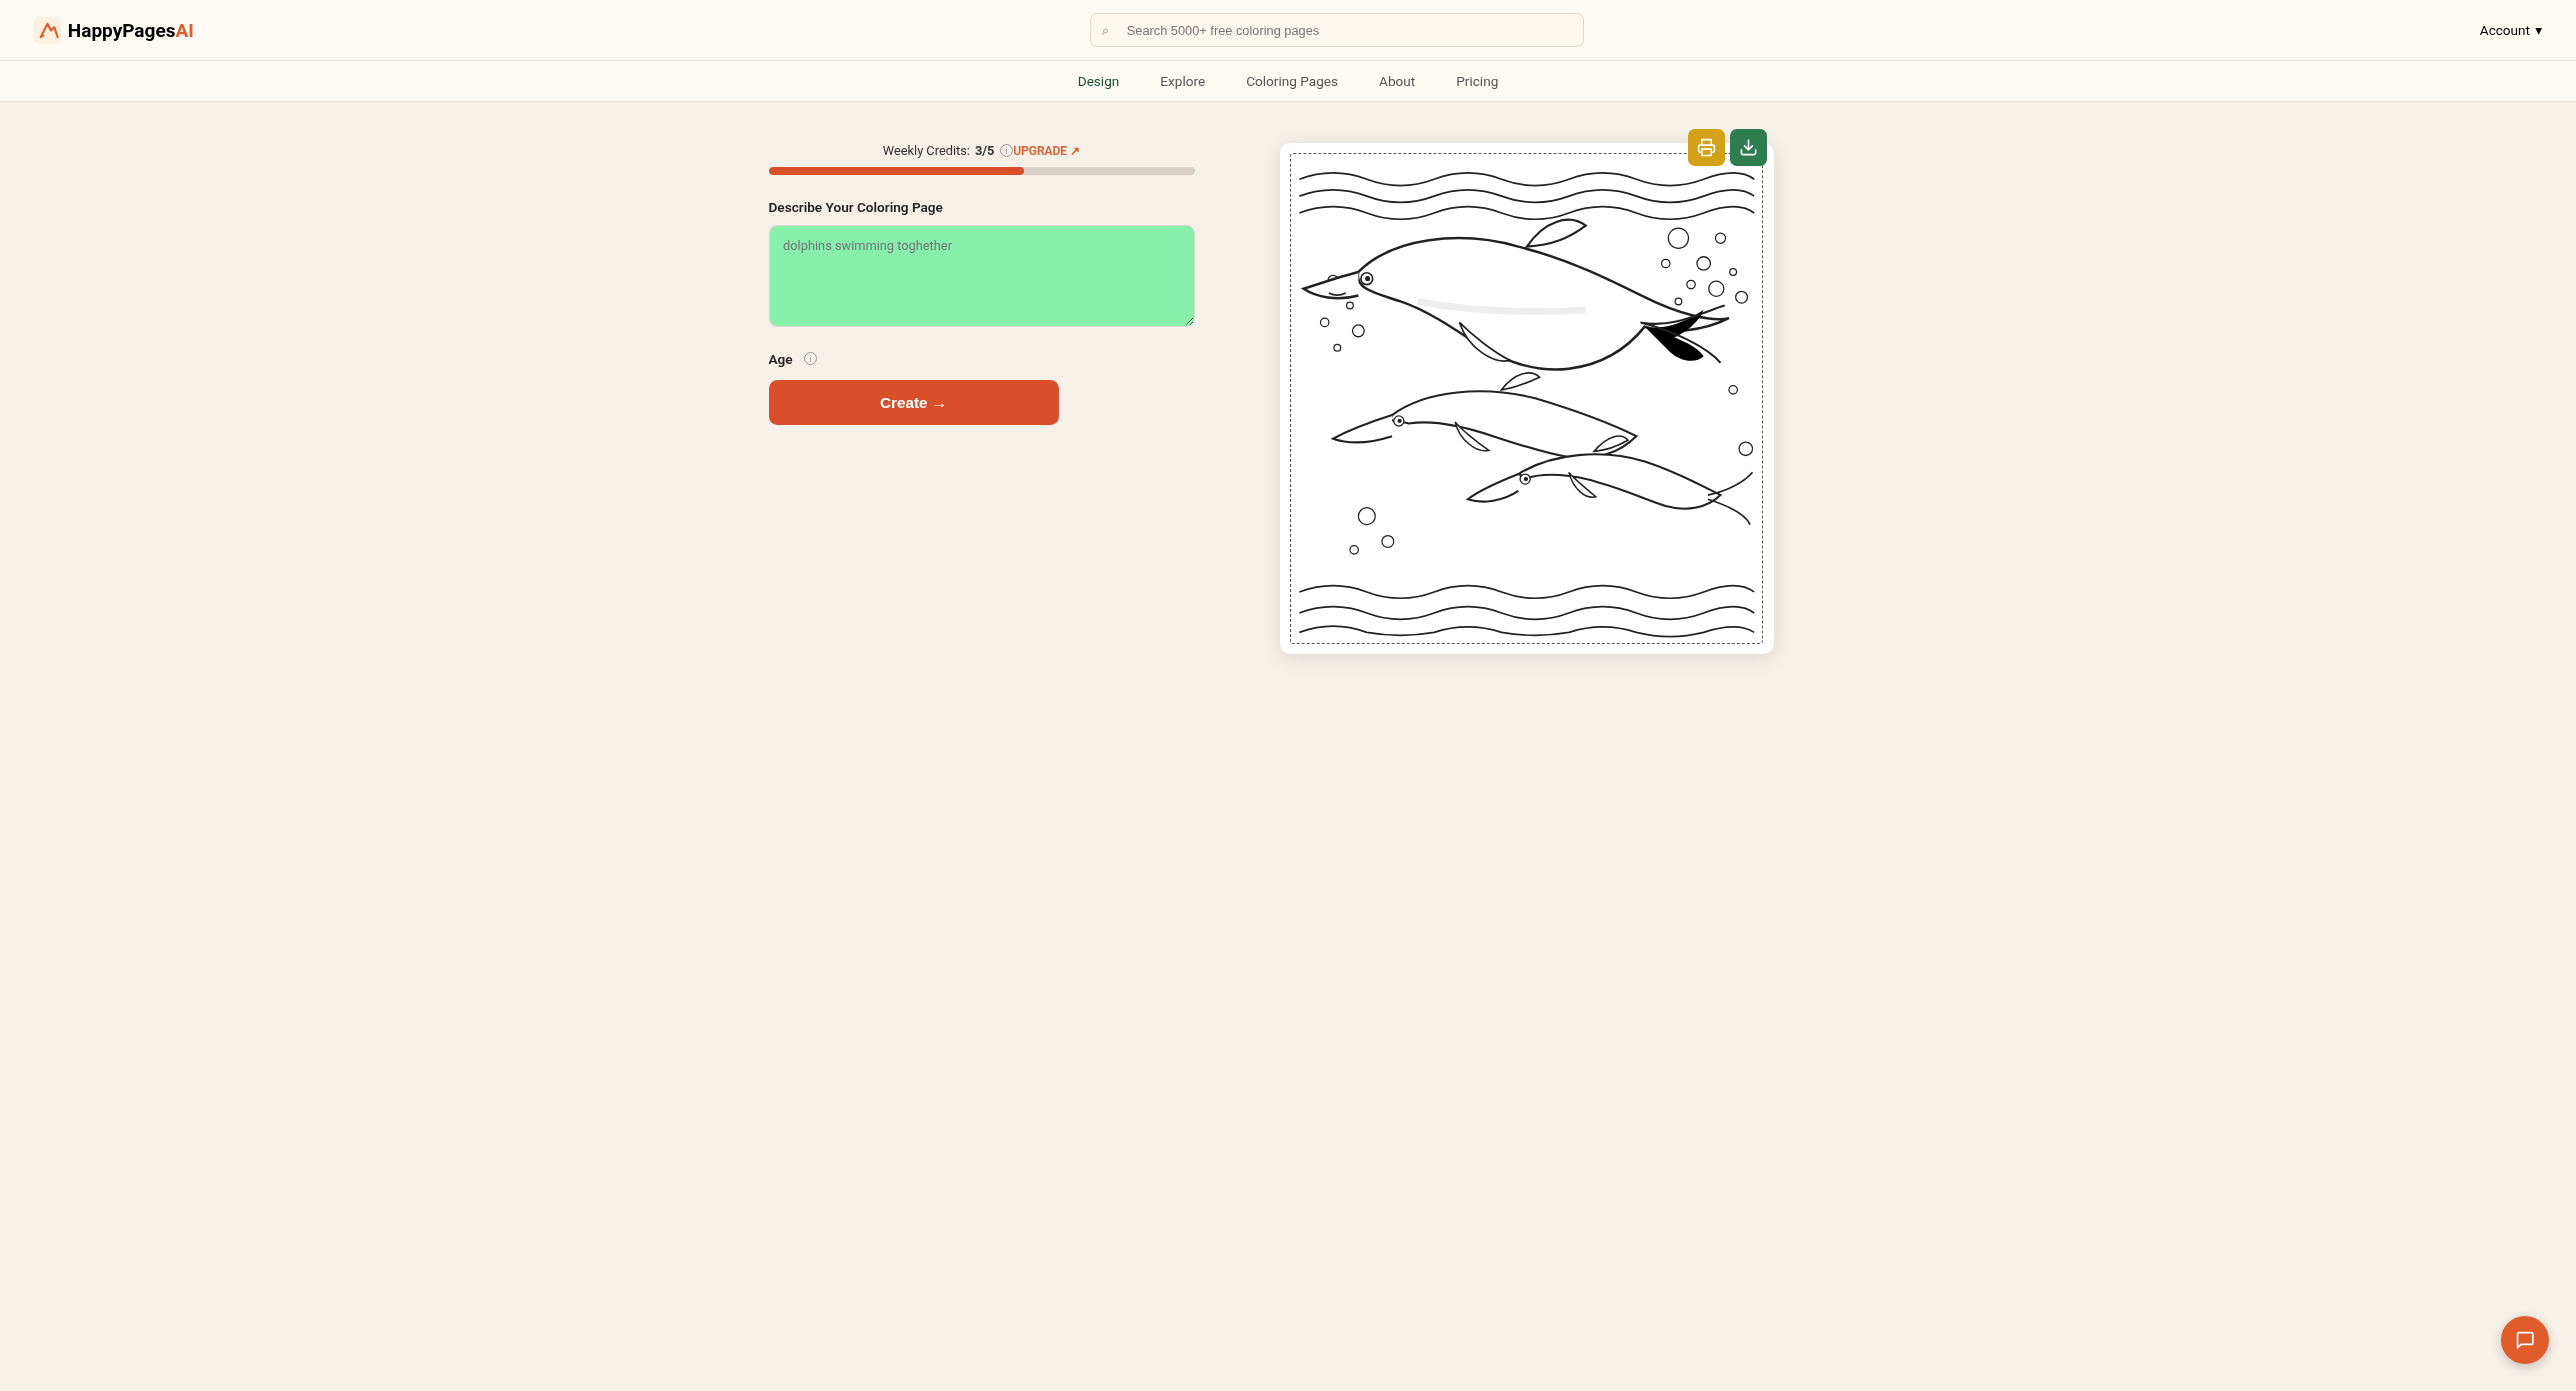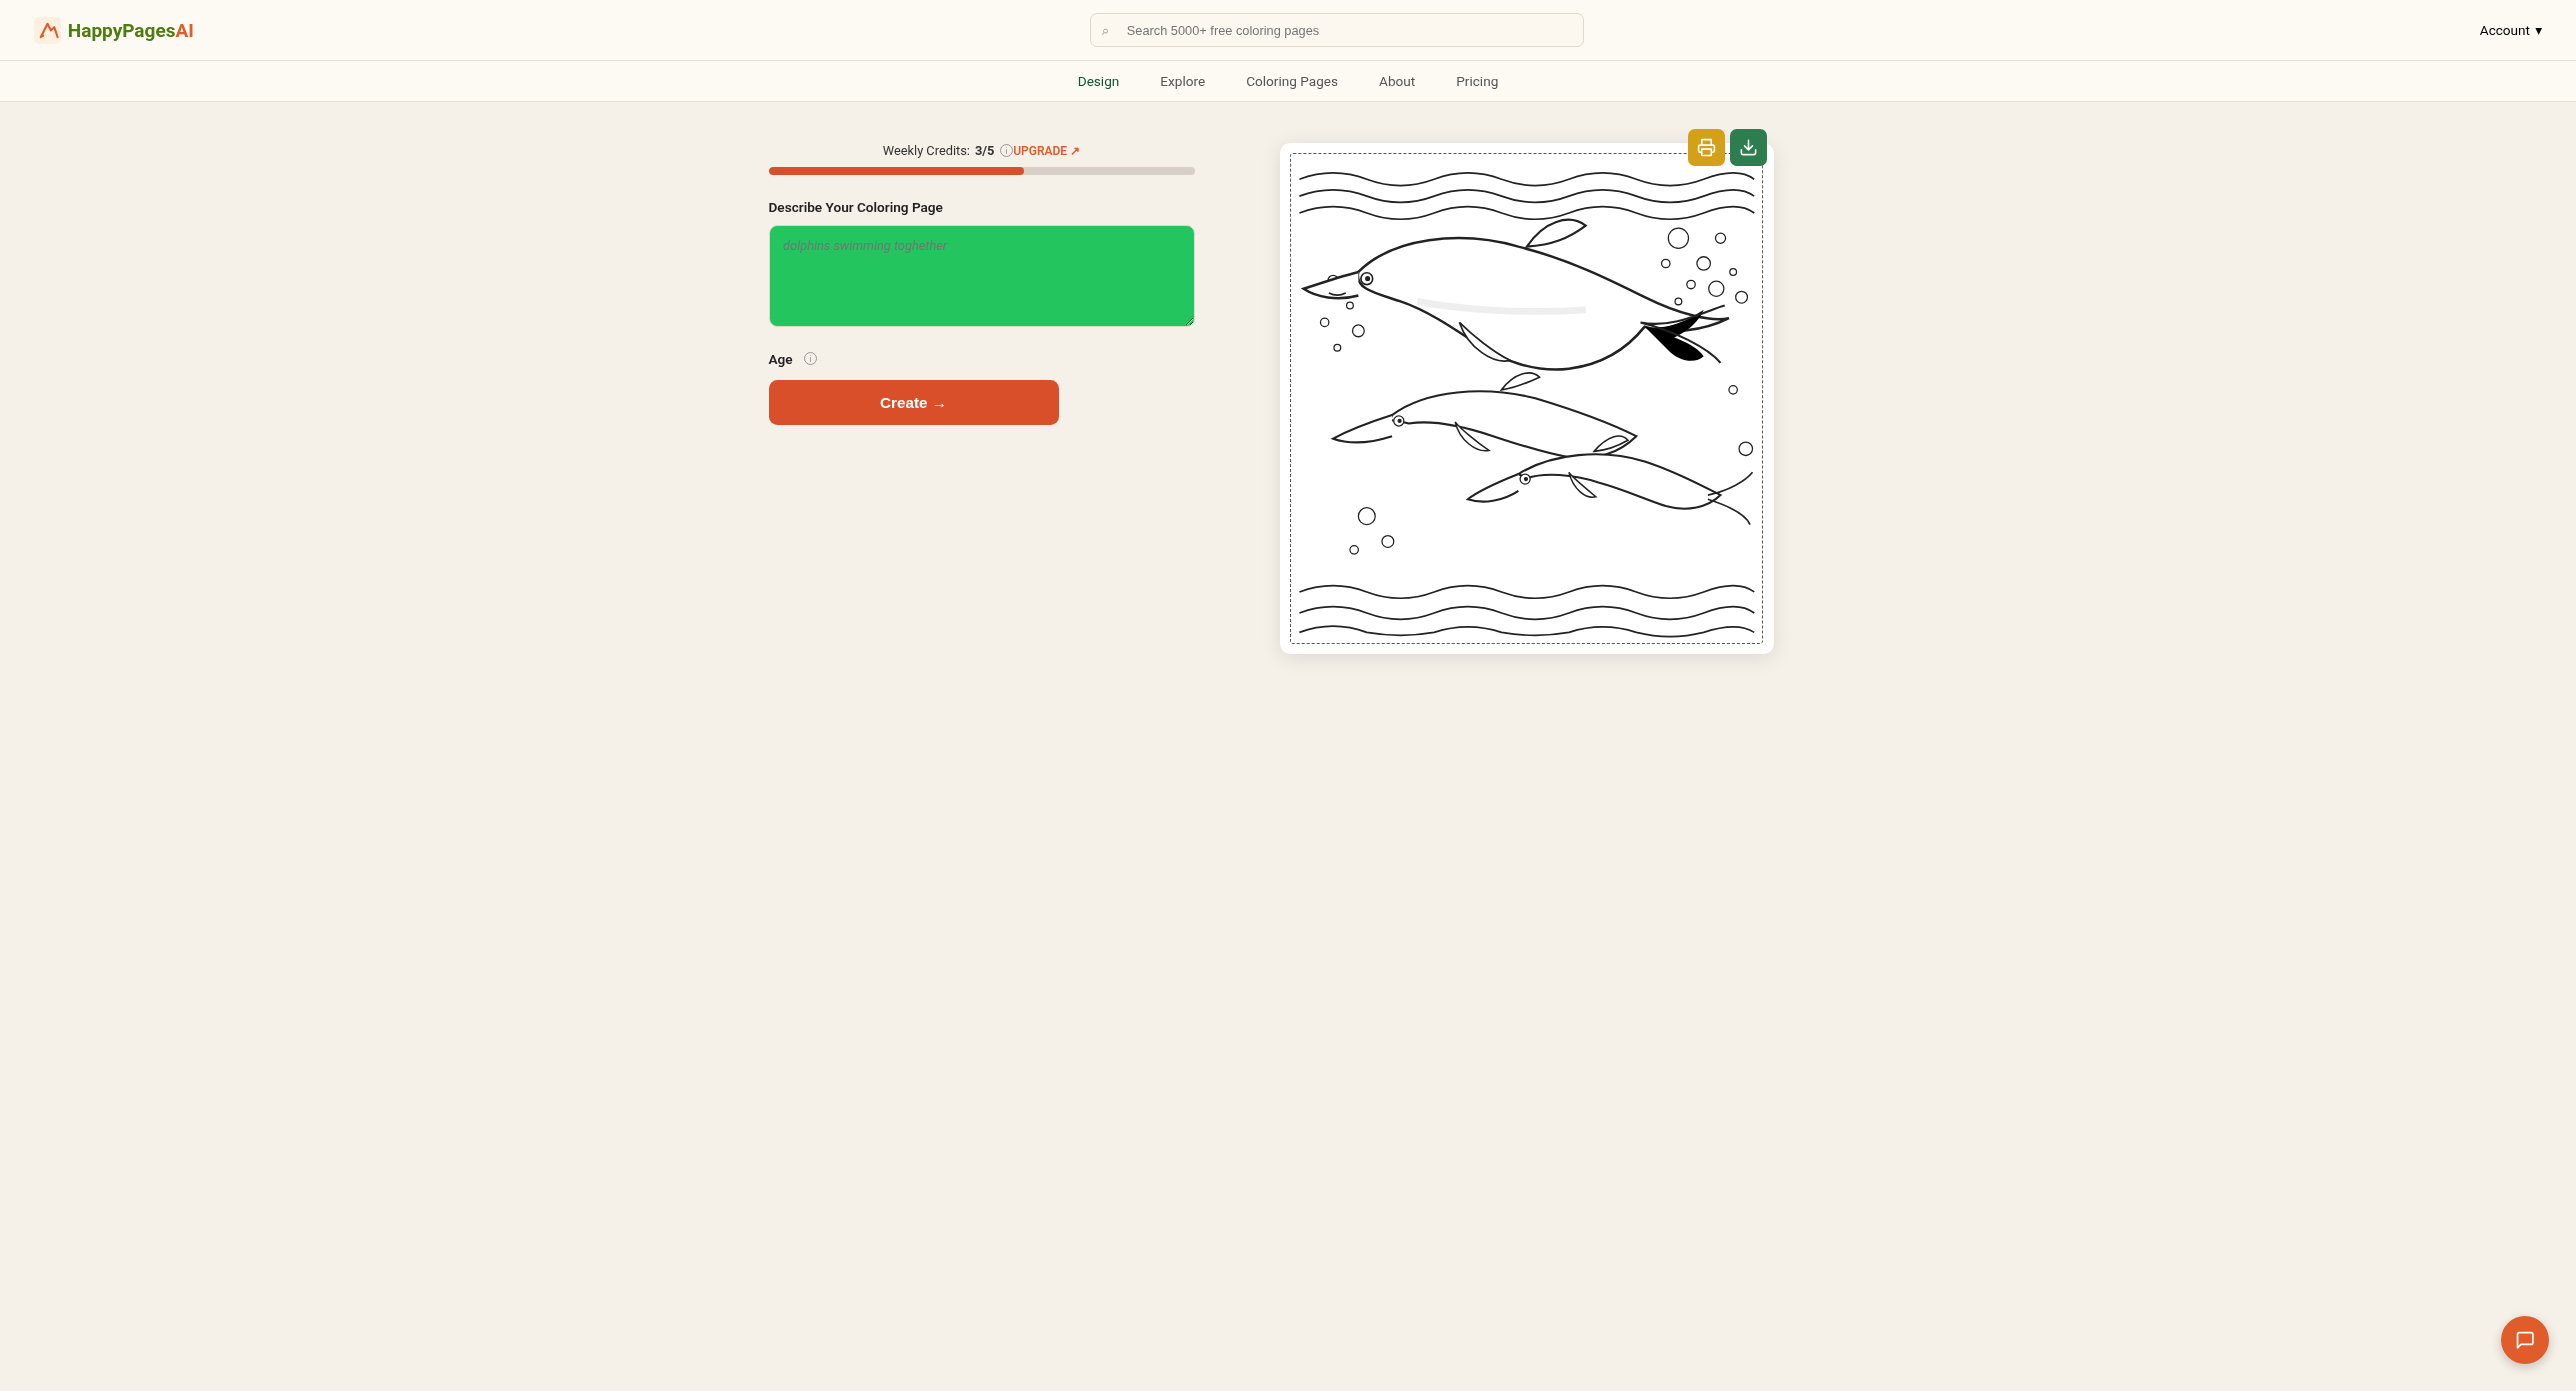--- a/index.html
+++ b/index.html
@@ -27,21 +27,21 @@
     .logo-icon {
       width: 27px;
       height: 27px;
     }
     .logo-text {
       font-size: 19px;
       font-weight: 700;
       color: #2d3561;
     }
     .logo-text span {
-      color: #4d7c0f;
+      color: #000000;
     }
     .search-bar {
       flex: 1;
       max-width: 494px;
       margin: 0 34px;
       position: relative;
     }
     .search-bar input {
       width: 100%;
       padding: 8.5px 13.6px 8.5px 36px;
@@ -163,28 +163,27 @@
       font-weight: 600;
       color: #222;
       margin-bottom: 10.2px;
     }
     .describe-textarea {
       width: 100%;
       min-height: 102px;
       padding: 12px 13.6px;
       border: 1.3px solid #e0d8c8;
       border-radius: 8.5px;
-      background: #22c55e;
+      background: #86efac;
       font-size: 12.8px;
       color: #555;
       resize: vertical;
       outline: none;
       font-family: inherit;
       margin-bottom: 20.4px;
-      font-style: italic;
     }
     .age-row {
       display: flex;
       align-items: center;
       gap: 11px;
       margin-bottom: 13.6px;
     }
     .age-label {
       font-size: 13.6px;
       font-weight: 600;

